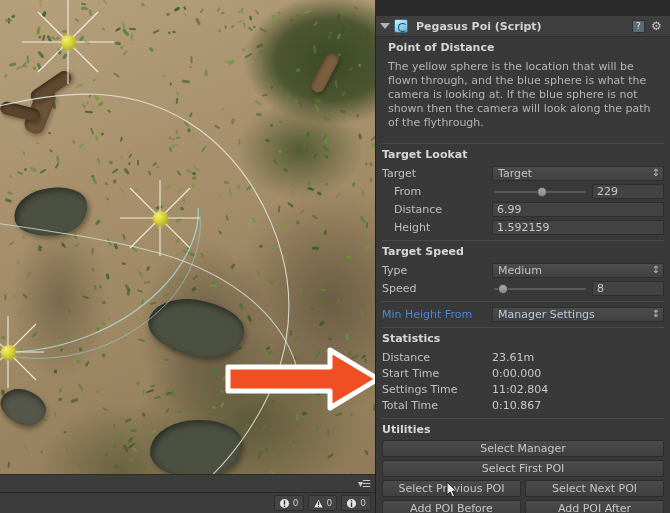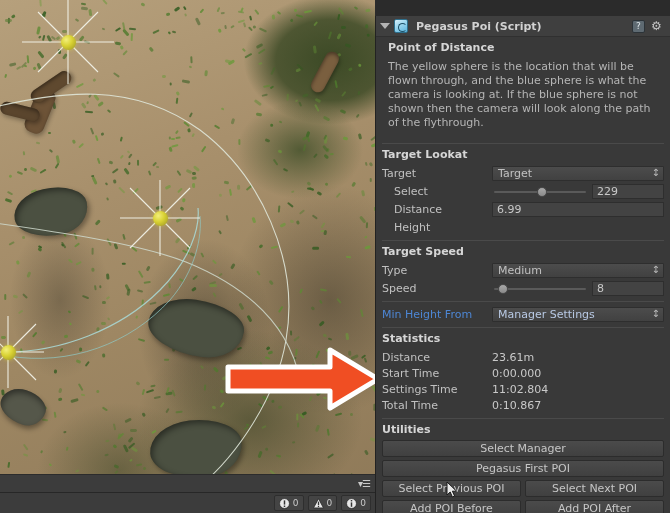--- a/index.html
+++ b/index.html
@@ -899,37 +899,38 @@
 
     <div class="section">
       <div class="section-title">Target Lookat</div>
 
       <div class="row">
         <div class="row-label">Target</div>
         <div class="dropdown">Target</div>
       </div>
 
       <div class="row">
-        <div class="row-label indent">Select</div>
+        <div class="row-label indent">From</div>
         <div class="slider-wrap">
           <div class="slider">
             <div class="slider-track"></div>
             <div class="slider-knob" id="angle-knob" style="left: calc(52% - 5px);"></div>
           </div>
           <div class="slider-value">229</div>
         </div>
       </div>
 
       <div class="row">
         <div class="row-label indent">Distance</div>
         <div class="field">6.99</div>
       </div>
 
       <div class="row">
         <div class="row-label indent">Height</div>
+        <div class="field">1.592159</div>
       </div>
     </div>
 
     <div class="section">
       <div class="section-title">Target Speed</div>
 
       <div class="row">
         <div class="row-label">Type</div>
         <div class="dropdown">Medium</div>
       </div>
@@ -969,21 +970,21 @@
       </div>
       <div class="stat-row">
         <div class="stat-label">Total Time</div>
         <div class="stat-value">0:10.867</div>
       </div>
     </div>
 
     <div class="section">
       <div class="section-title">Utilities</div>
       <div class="btn">Select Manager</div>
-      <div class="btn">Pegasus First POI</div>
+      <div class="btn">Select First POI</div>
       <div class="btn-row">
         <div class="btn">Select Previous POI</div>
         <div class="btn">Select Next POI</div>
       </div>
       <div class="btn-row">
         <div class="btn">Add POI Before</div>
         <div class="btn">Add POI After</div>
       </div>
     </div>
   </div>

